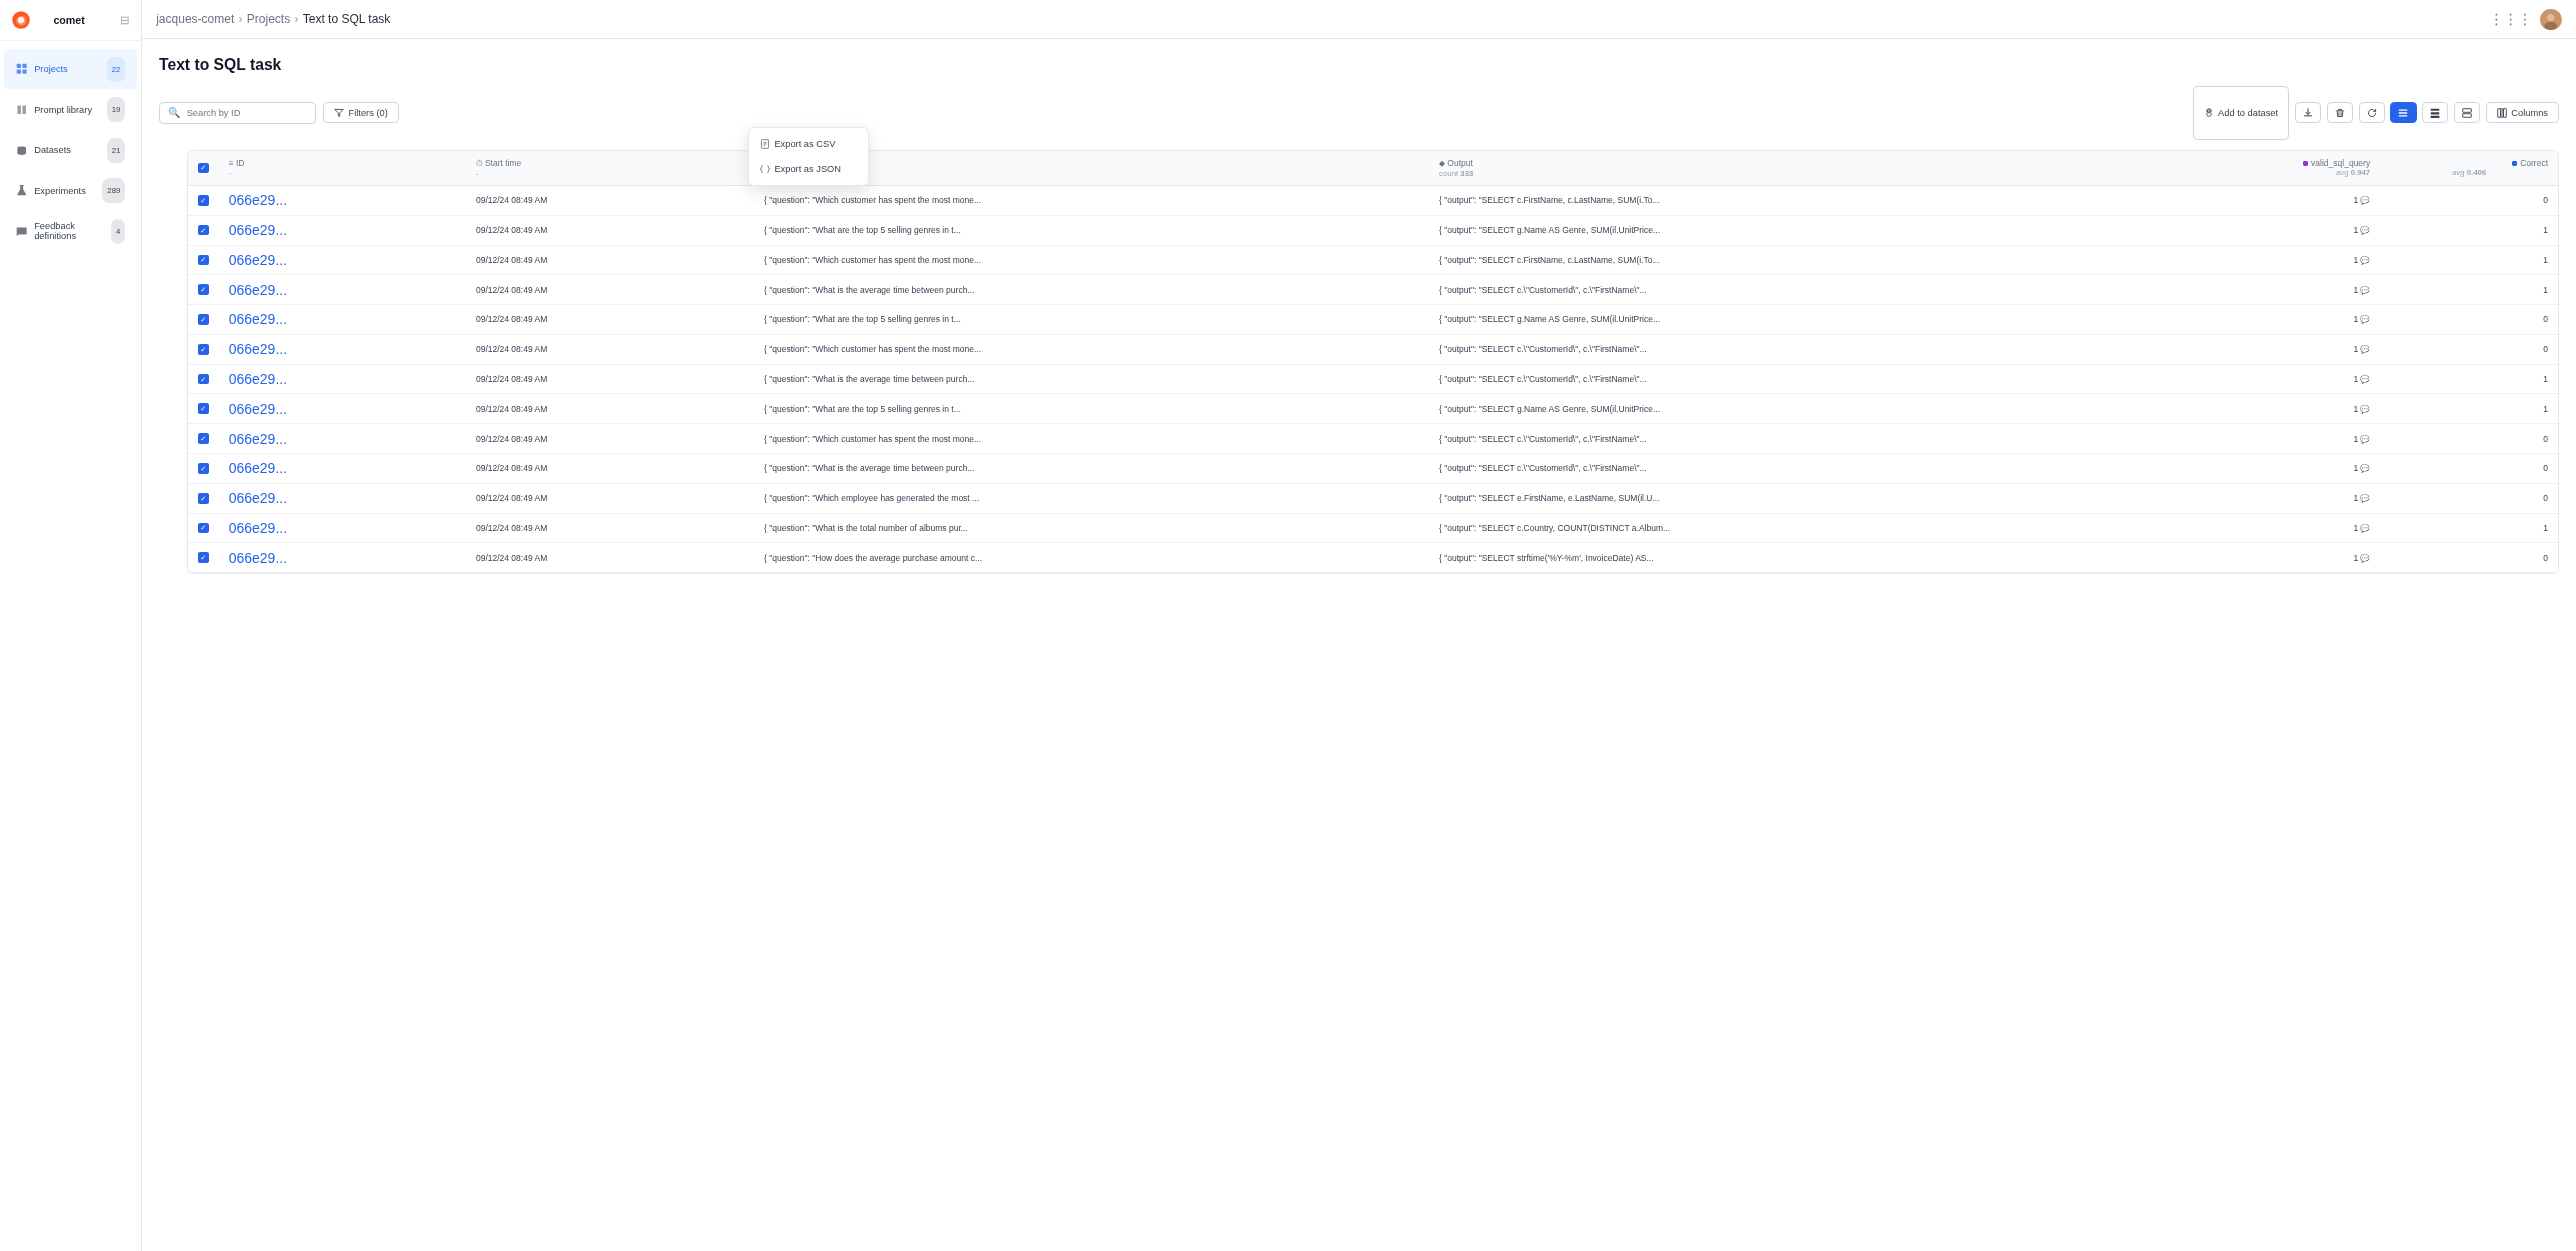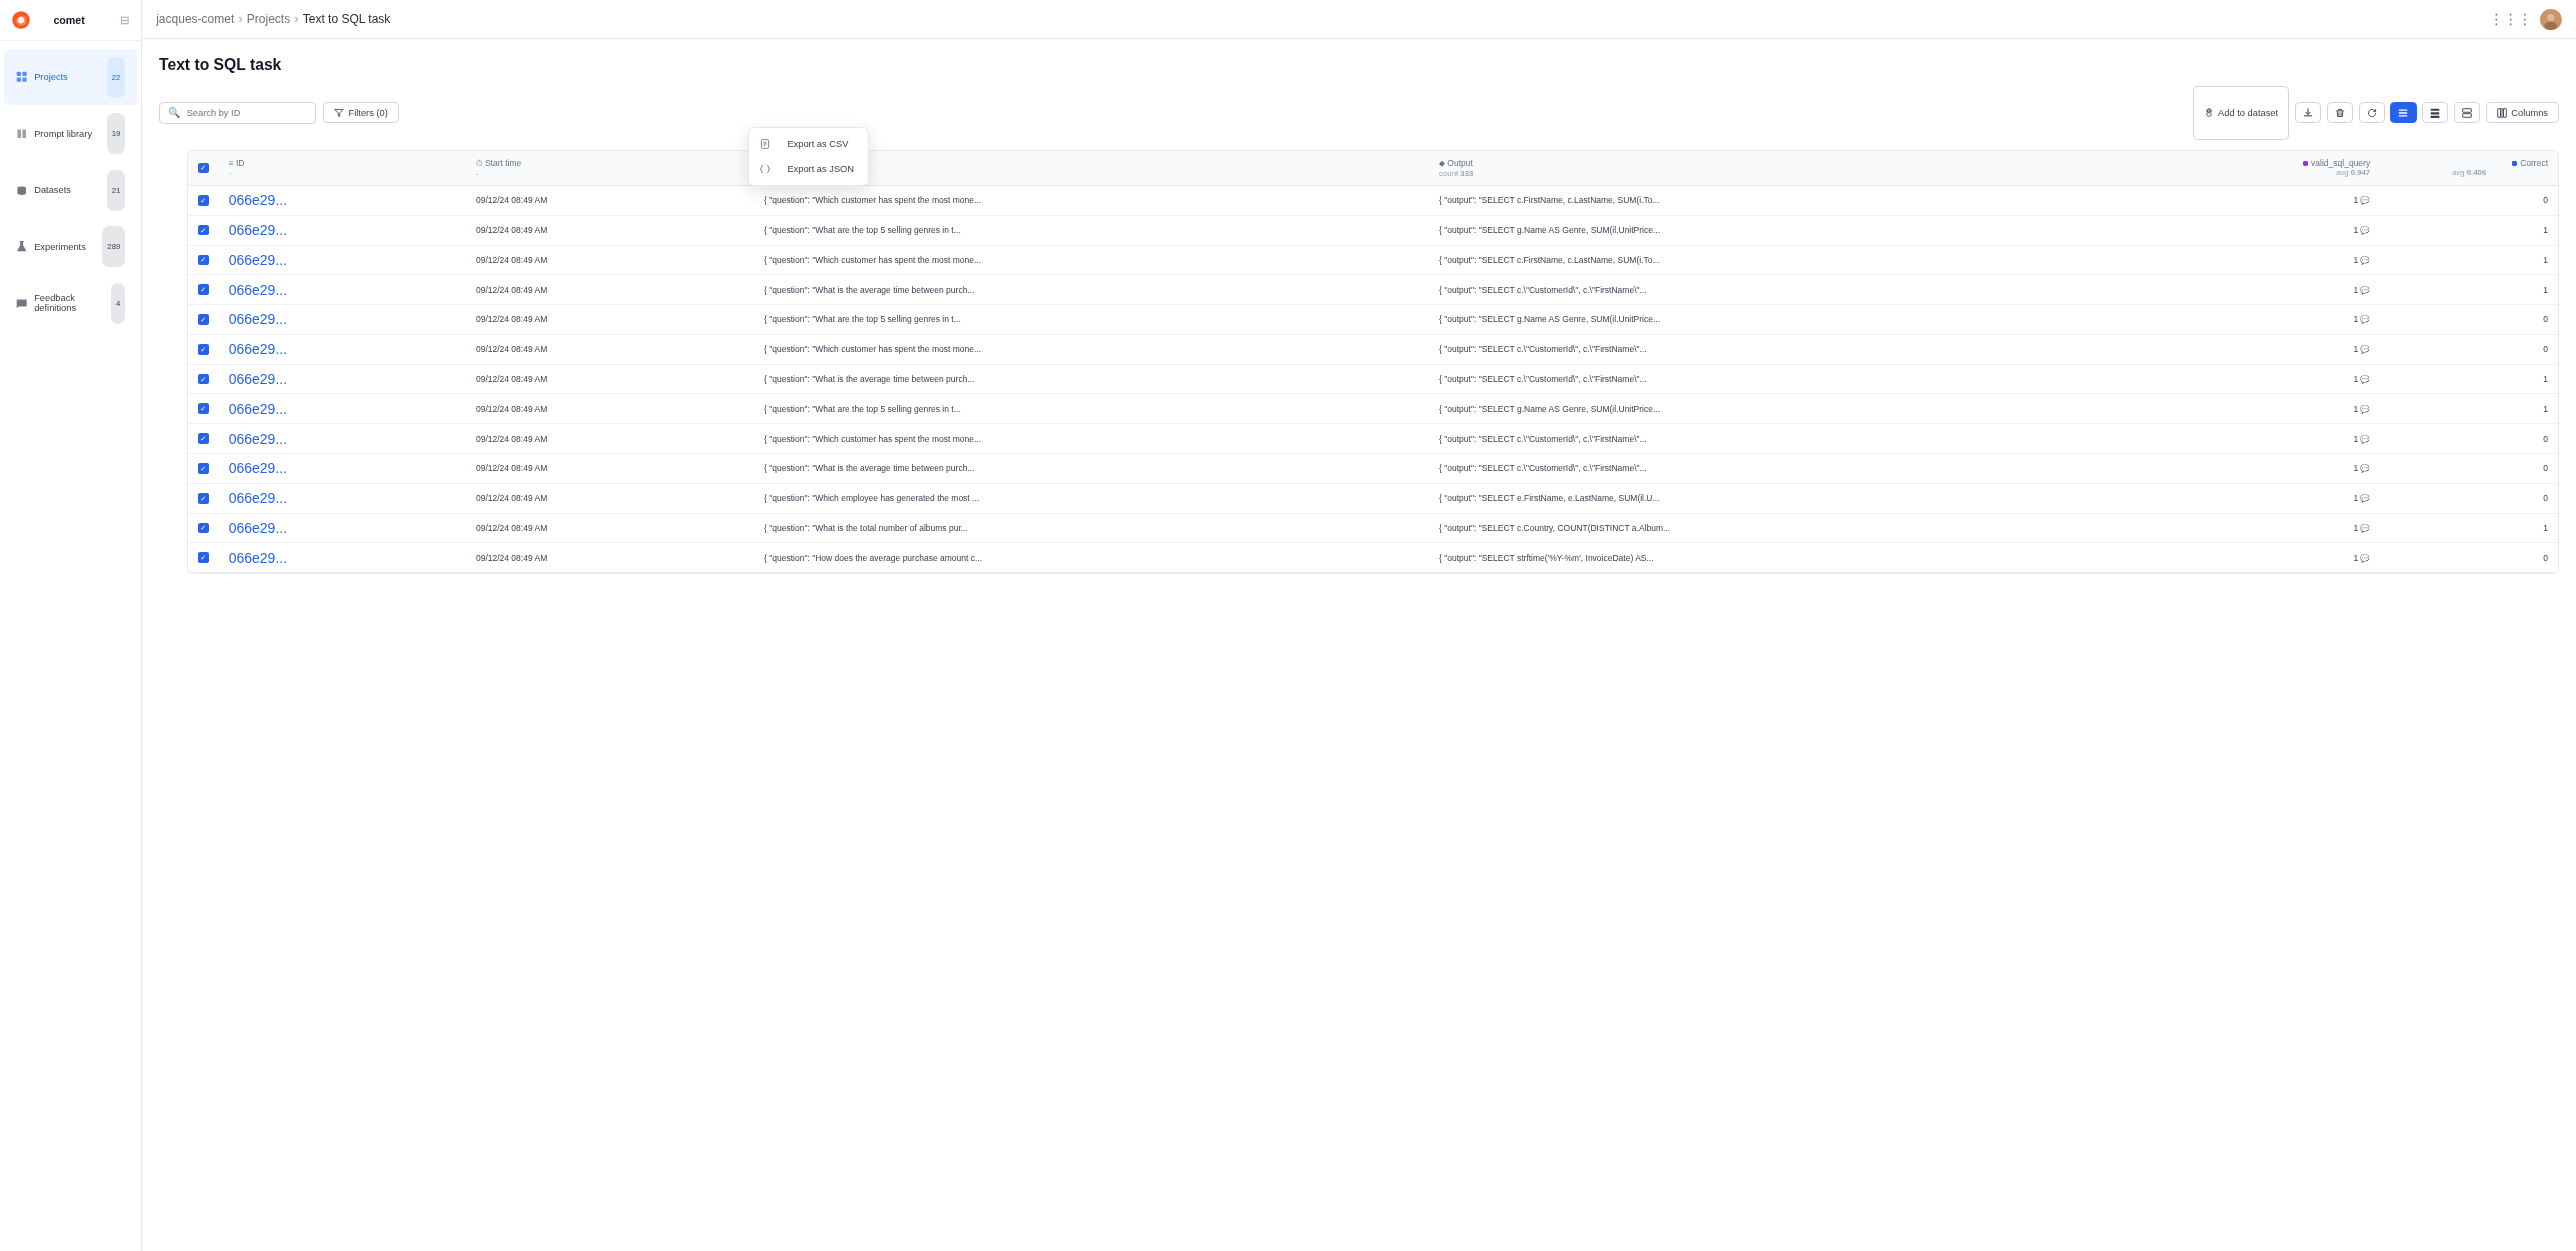--- a/index.html
+++ b/index.html
@@ -7,21 +7,21 @@
 
     
     .sidebar { width: 142px; min-width: 142px; border-right: 0.7px solid #e5e7eb; display: flex; flex-direction: column; height: 100vh; background: #fff; }
     .sidebar-logo { display: flex; align-items: center; gap: 22px; padding: 10px 11.4px; border-bottom: 0.7px solid #f0f0f0; }
     .logo-icon { width: 20px; height: 20px; }
     .sidebar-toggle { margin-left: auto; color: #9ca3af; cursor: pointer; font-size: 11.4px; }
     .nav-item { display: flex; align-items: center; gap: 7.1px; padding: 7.1px 11.4px; cursor: pointer; border-radius: 4.3px; margin: 1.4px 4.3px; color: #374151; font-size: 9.3px; }
     .nav-item.active { background: #eff6ff; color: #2563eb; }
     .nav-item .nav-icon { width: 11.4px; height: 11.4px; opacity: 0.7; flex-shrink: 0; }
     .nav-item .nav-label { flex: 1; }
-    .nav-badge { background: #e5e7eb; border-radius: 7.1px; padding: 16px 5px; font-size: 7.8px; color: #374151; margin-left: auto; }
+    .nav-badge { background: #e5e7eb; border-radius: 7.1px; padding: 8px 5px; font-size: 7.8px; color: #374151; margin-left: auto; }
     .nav-item.active .nav-badge { background: #dbeafe; color: #2563eb; }
 
     
     .main { flex: 1; display: flex; flex-direction: column; overflow: hidden; }
 
     
     .topbar { display: flex; align-items: center; padding: 8.5px 14.2px; border-bottom: 0.7px solid #e5e7eb; gap: 5.7px; }
     .breadcrumb { display: flex; align-items: center; gap: 4.3px; font-size: 12px; color: #6b7280; }
     .breadcrumb .sep { color: #9ca3af; }
     .breadcrumb .current { color: #1f2937; font-weight: 500; }
@@ -59,21 +59,21 @@
     tbody tr { border-bottom: 0.7px solid #f0f0f0; }
     tbody td { padding: 6.4px 10px; color: #374151; font-size: 8.5px; max-width: 214px; overflow: hidden; text-overflow: ellipsis; white-space: nowrap; vertical-align: middle; }
     .row-id { color: #2563eb; cursor: pointer; font-size: 14px; }
     .checkbox-cell { width: 28.5px; padding: 5.7px 10px; }
     .cb { width: 10.7px; height: 10.7px; border-radius: 2.1px; background: #2563eb; border: none; cursor: pointer; display: flex; align-items: center; justify-content: center; }
     .cb::after { content: '✓'; color: #fff; font-size: 7.1px; }
     .comment-badge { display: inline-flex; align-items: center; gap: 2.1px; color: #9ca3af; font-size: 7.8px; }
 
     
     .dropdown-menu { position: absolute; background: #fff; border: 0.7px solid #e5e7eb; border-radius: 5.7px; box-shadow: 0 5.7px 17px rgba(0,0,0,0.12); z-index: 100; padding: 4.3px 0; min-width: 121px; top: 127px; left: 748px; }
-    .dropdown-item { padding: 7.1px 11.4px; cursor: pointer; font-size: 9.3px; color: #374151; display: flex; align-items: center; gap: 17px; }
+    .dropdown-item { padding: 7.1px 11.4px; cursor: pointer; font-size: 9.3px; color: #374151; display: flex; align-items: center; gap: 4px; }
 
     
     .col-dot { display: inline-block; width: 5.7px; height: 5.7px; border-radius: 1.4px; margin-right: 2.8px; }
     .col-purple { background: #9333ea; }
     .col-blue { background: #2563eb; }
   </style>
 </head>
 <body>
 
 <div class="sidebar">

